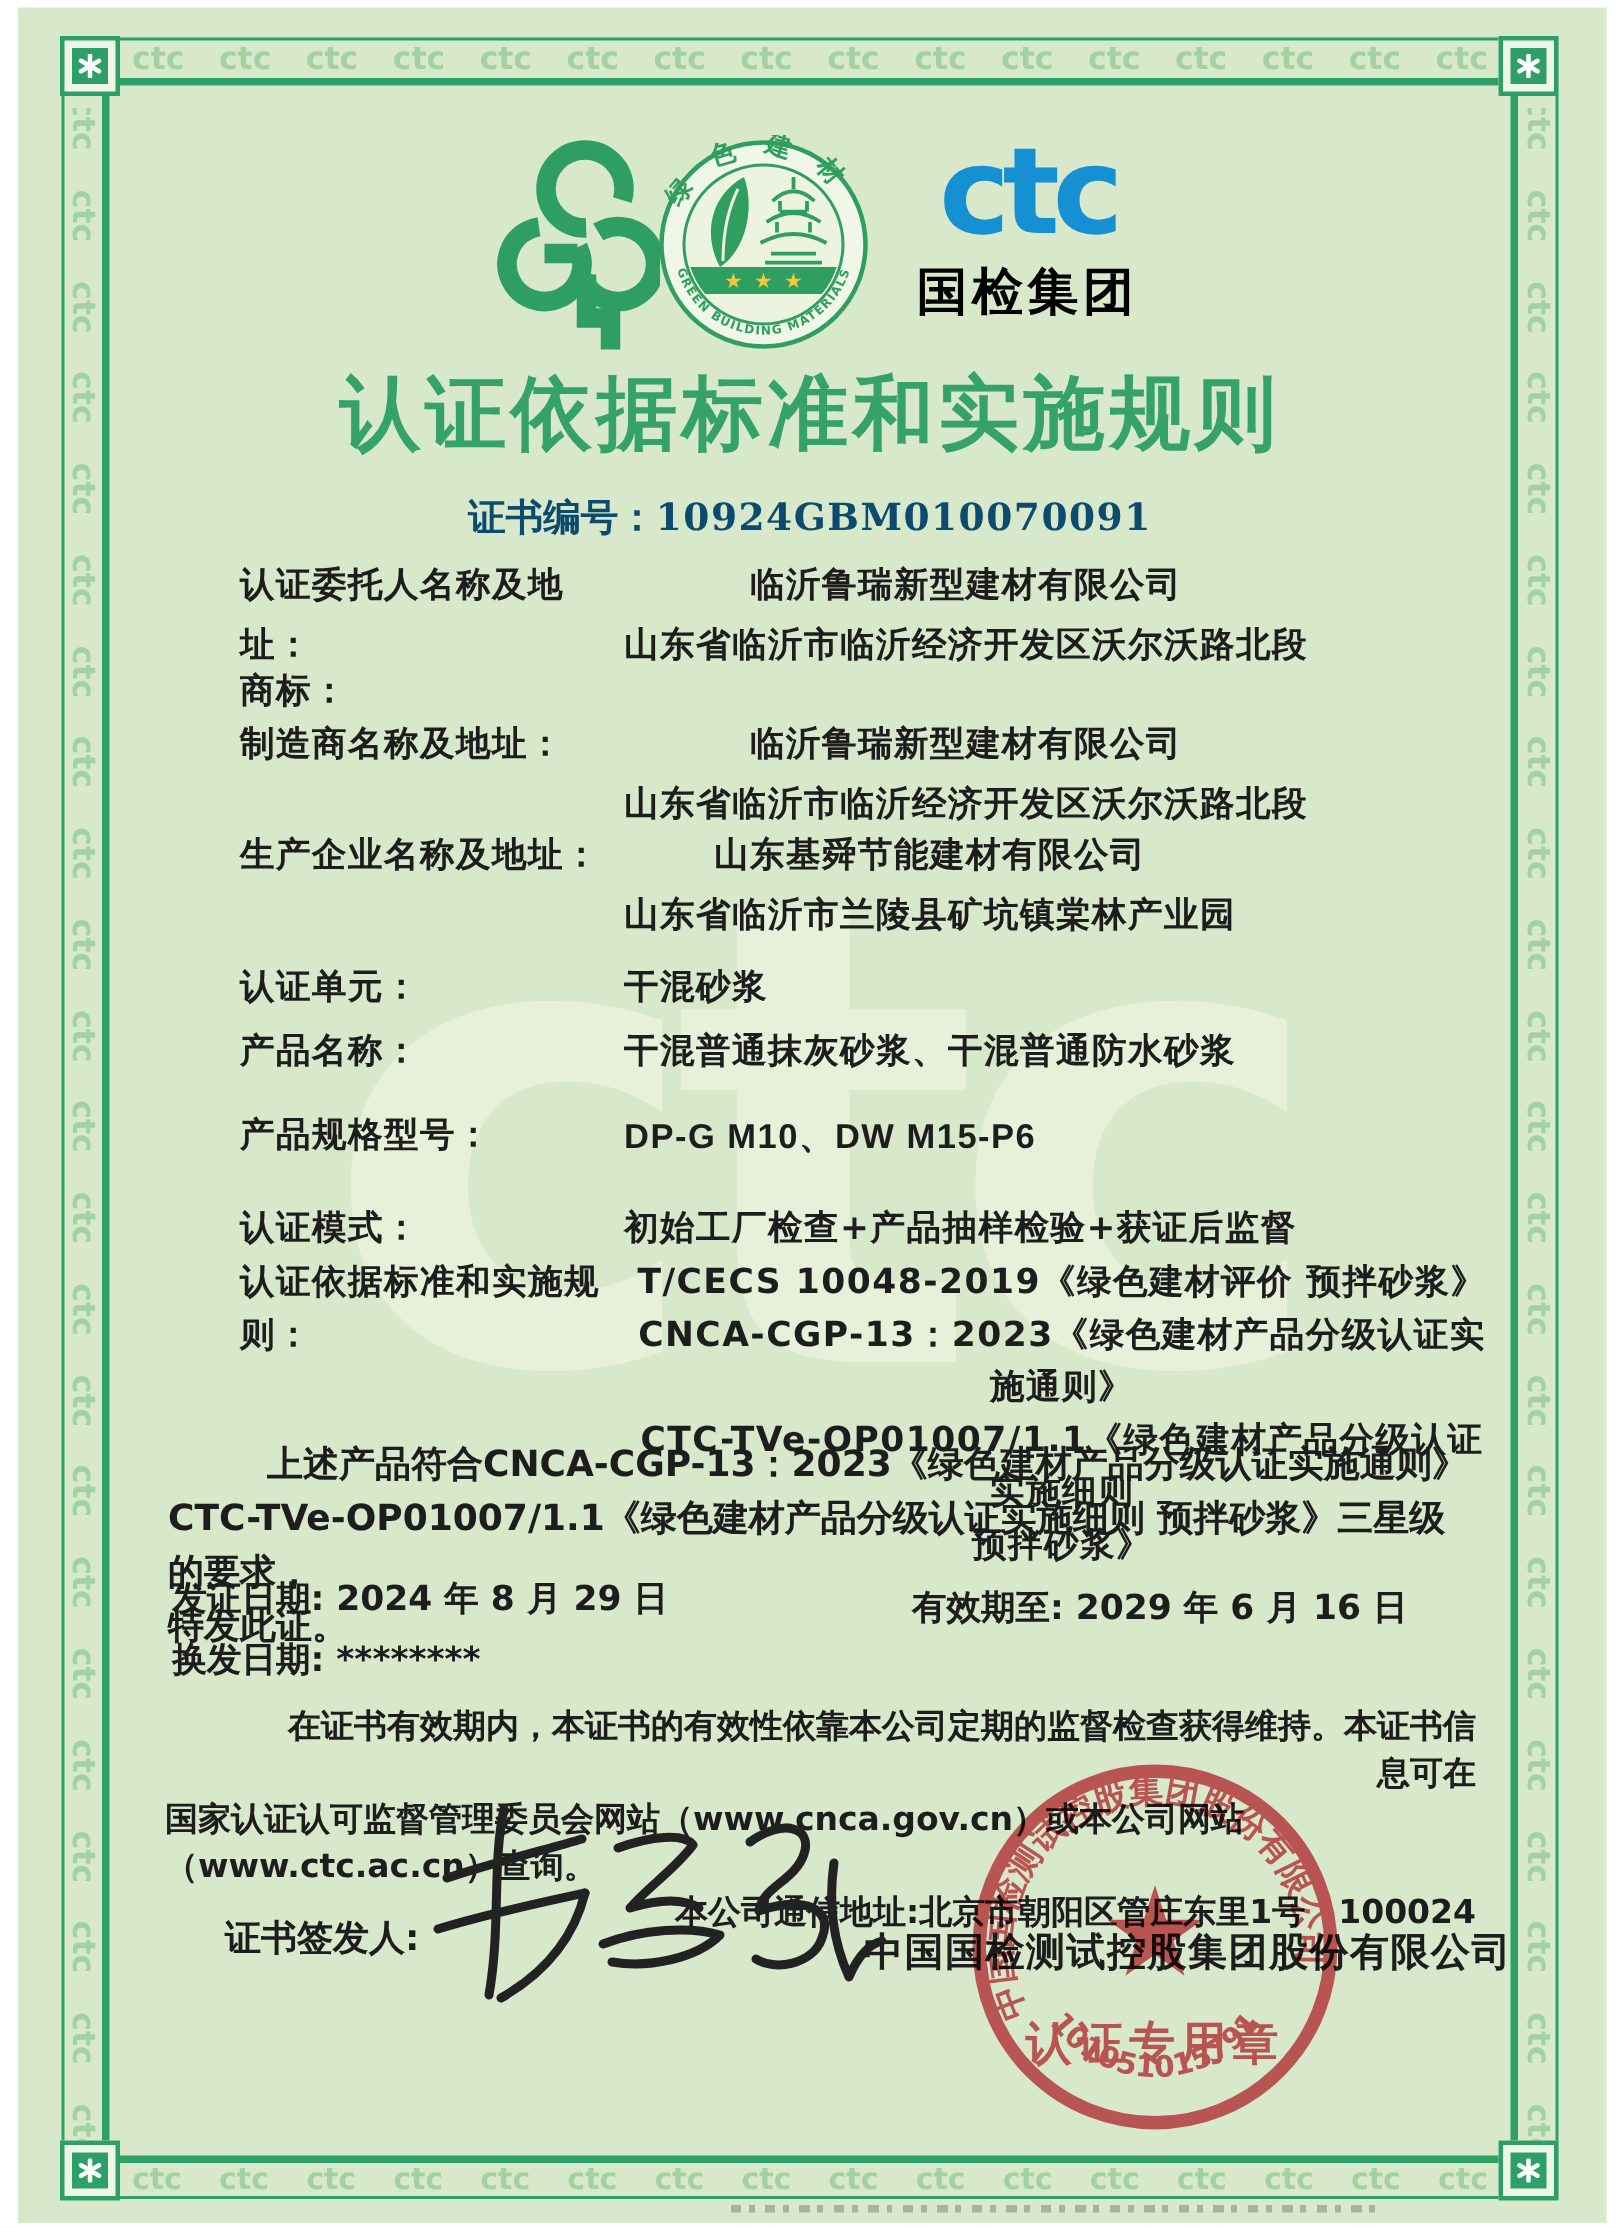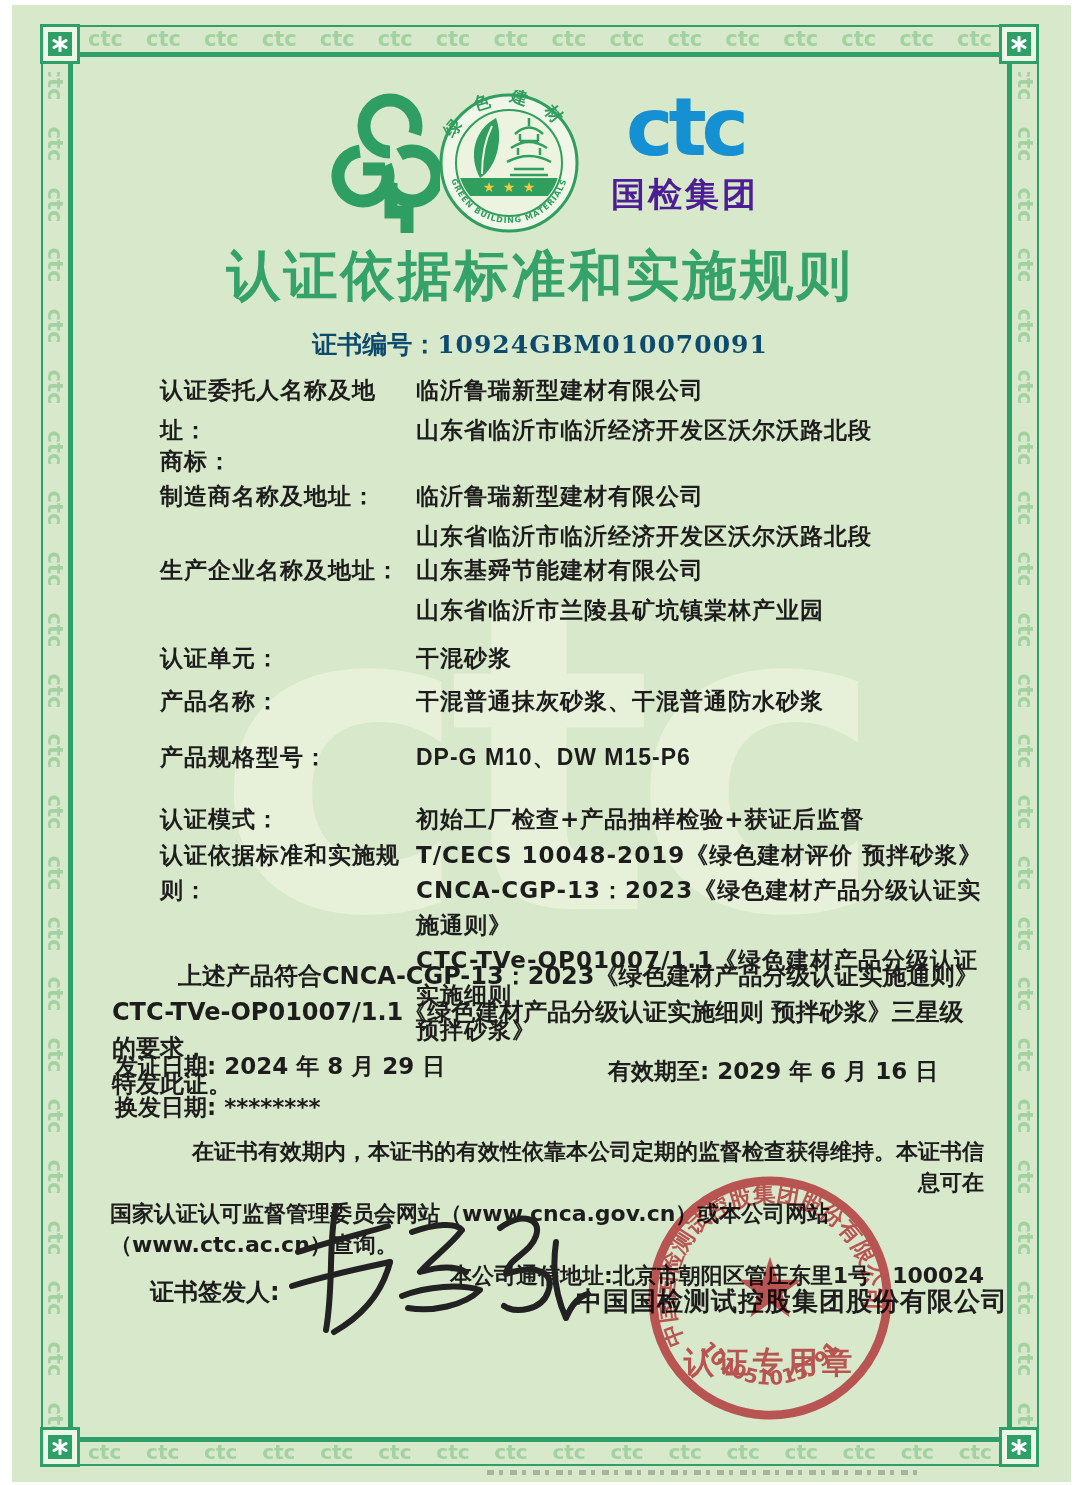--- a/index.html
+++ b/index.html
@@ -25,34 +25,34 @@
 
   
   .watermark{position:absolute;left:0;right:0;top:545px;text-align:center;z-index:0;
              font-size:430px;font-weight:800;line-height:1;color:#e7f1d9;letter-spacing:-22px;}
 
   
   .gp-logo{position:absolute;left:330px;top:86px;z-index:2;}
   .badge{position:absolute;left:436px;top:90px;z-index:2;}
   .ctc-block{position:absolute;left:594px;top:88px;width:182px;text-align:center;z-index:2;}
   .ctc-word{font-size:80px;font-weight:800;line-height:1.0;color:#1590d2;letter-spacing:-5px;}
-  .ctc-sub{font-size:34px;font-weight:700;color:#4c1d95;letter-spacing:3px;margin-top:4px;}
+  .ctc-sub{font-size:34px;font-weight:700;color:#000000;letter-spacing:3px;margin-top:4px;}
 
   
   .title{position:absolute;left:0;right:0;top:240px;text-align:center;z-index:2;
          font-family:"DejaVu Serif","Liberation Serif",serif;
          font-size:54px;font-weight:700;color:#35a26a;letter-spacing:3px;}
   .certno{position:absolute;left:0;right:0;top:328px;text-align:center;z-index:2;
           font-size:25px;font-weight:700;color:#0c4a6e;}
   .certno .num{font-family:"DejaVu Serif","Liberation Serif",serif;letter-spacing:1px;}
 
   
   .frow{position:absolute;left:160px;right:80px;display:flex;z-index:2;line-height:40px;}
   .flabel{width:256px;flex:none;font-weight:700;font-size:23px;letter-spacing:1px;}
-  .fvalue{font-size:23px;font-weight:600;letter-spacing:1px;}
+  .fvalue{font-size:23px;font-weight:600;letter-spacing:1px;text-align:center;}
   .fvalue.code{font-family:"Liberation Sans",sans-serif;font-weight:800;letter-spacing:1px;}
   .frow.tight{line-height:35px;}
 
   .statement{position:absolute;left:112px;right:98px;top:958px;z-index:2;
              font-size:24px;font-weight:700;line-height:36px;}
   .statement .ind{text-indent:66px;}
 
   .dates-left{position:absolute;left:115px;top:1046px;z-index:2;font-size:23px;font-weight:600;line-height:41px;}
   .dates-right{position:absolute;left:608px;top:1056px;z-index:2;font-size:23px;font-weight:600;}
 

